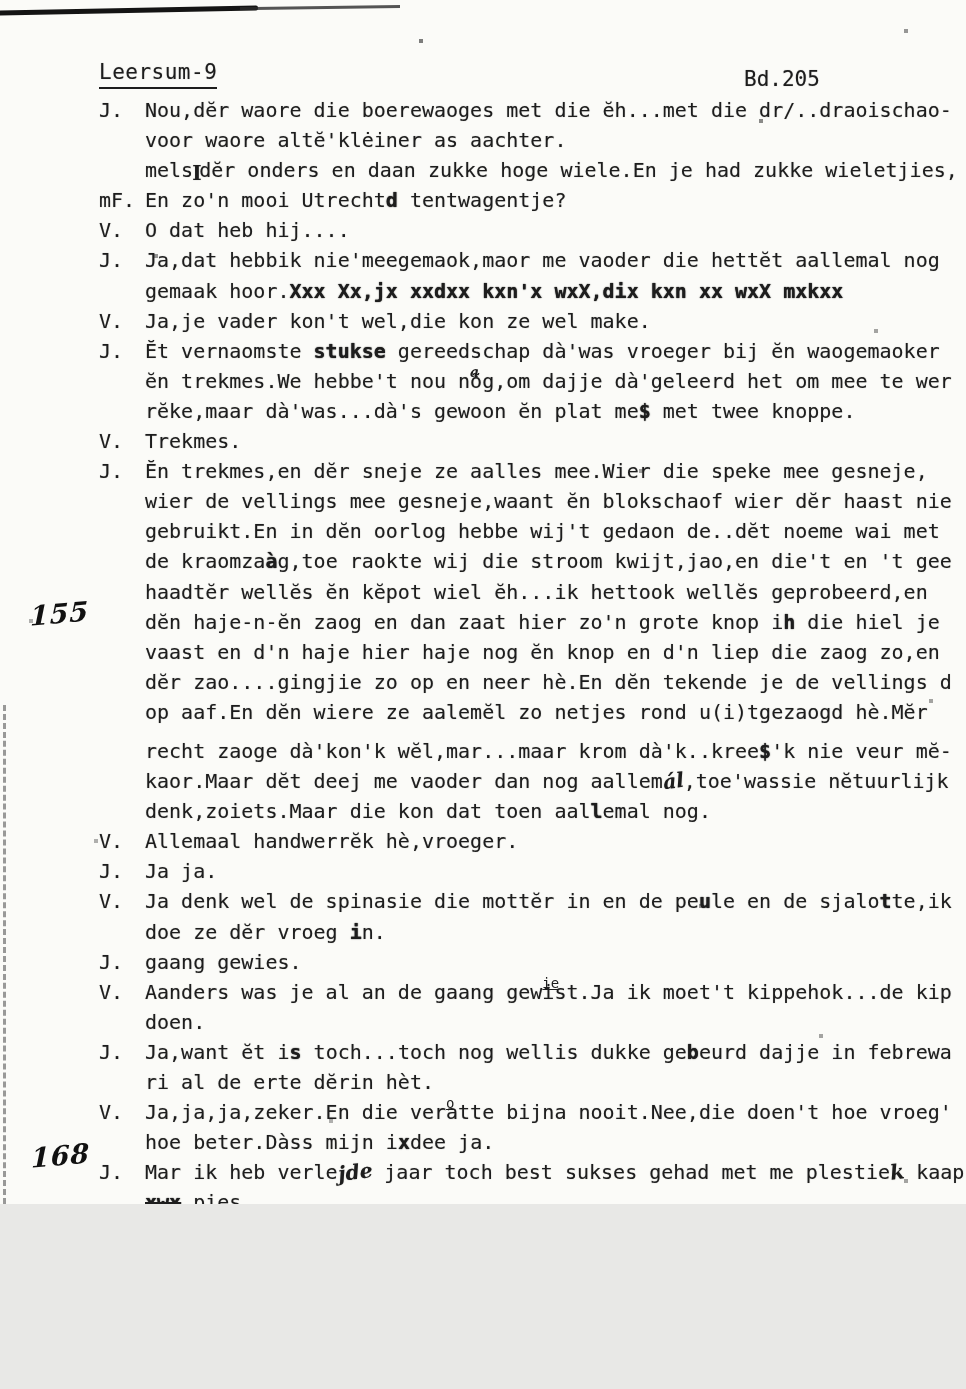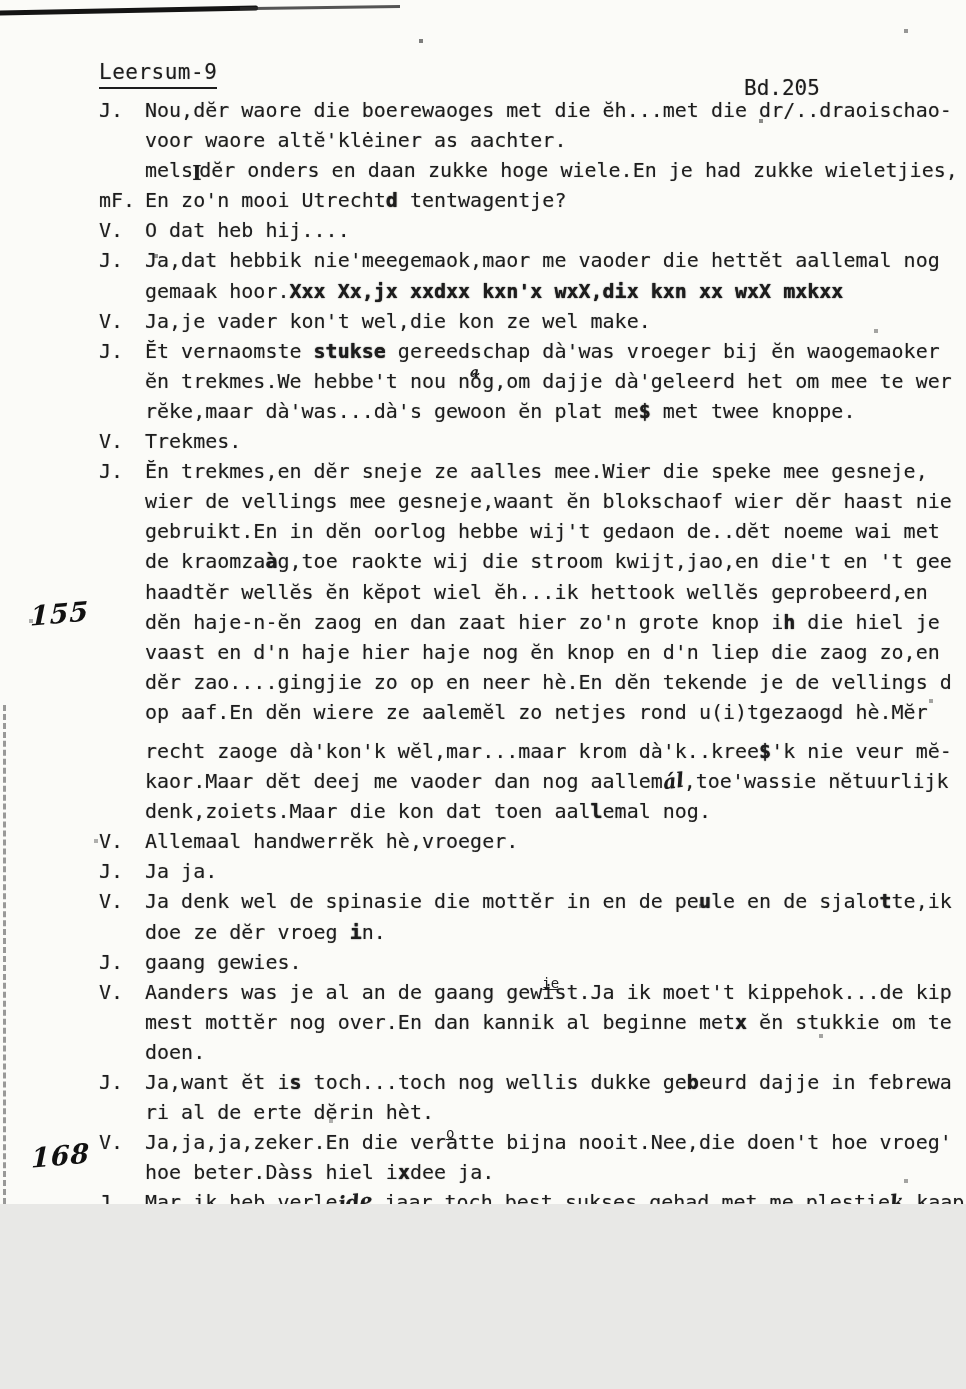--- a/index.html
+++ b/index.html
@@ -28,21 +28,21 @@
       155px 255px 0 1px rgba(0,0,0,.4), 875px 330px 0 1px rgba(0,0,0,.35),
       30px 620px 0 1px rgba(0,0,0,.3), 640px 470px 0 1px rgba(0,0,0,.35),
       95px 840px 0 1px rgba(0,0,0,.3), 930px 700px 0 1px rgba(0,0,0,.35),
       700px 905px 0 1px rgba(0,0,0,.4), 1110px 0 0 0 rgba(0,0,0,0),
       820px 1035px 0 1px rgba(0,0,0,.35), 330px 1120px 0 1px rgba(0,0,0,.3),
       905px 1180px 0 1px rgba(0,0,0,.35), 520px 1330px 0 1px rgba(0,0,0,.4),
       120px 1385px 0 1px rgba(0,0,0,.3), 860px 1290px 0 1px rgba(0,0,0,.3);}
   
   .header{position:absolute; top:60px; left:0; width:100%; font-size:21px;}
   .title{position:absolute; left:99px; top:0; border-bottom:2.5px solid #1d1d1d; padding-bottom:3px; letter-spacing:.5px;}
-  .volume{position:absolute; left:744px; top:16px;}
+  .volume{position:absolute; left:744px; top:7px;}
   
   .dialogue{position:absolute; top:98px; left:99px; right:0; font-size:20px;}
   .entry{display:flex; align-items:flex-start;}
   .spk{flex:none; width:46px; white-space:pre;}
   .lines{flex:1; min-width:0;}
   .line{height:30.1px; white-space:nowrap; overflow:visible;}
   .line.gap{margin-top:9px;}
   .dialogue, .header{text-shadow:0 0 1px rgba(30,30,30,.4);}
   
   .b{font-weight:bold; text-shadow:0 0 1.2px #000;}
@@ -163,36 +163,35 @@
       <div class="entry">
         <span class="spk">J.</span>
         <div class="lines">
           <div class="line"><span>gaang gewies.</span></div>
         </div>
       </div>
       <div class="entry">
         <span class="spk">V.</span>
         <div class="lines">
           <div class="line"><span>Aanders was je al an de gaang gew</span><span class="sup u">ie</span><span>ist.Ja ik moet't kippehok...de kip</span></div>
-          <div class="line"><span>mest mottĕr nog over.En dan kannik al beginne met</span><span class="b">x</span><span> ĕn stukkie om te</span></div>
           <div class="line"><span>doen.</span></div>
         </div>
       </div>
       <div class="entry">
         <span class="spk">J.</span>
         <div class="lines">
           <div class="line"><span>Ja,want ĕt i</span><span class="b">s</span><span> toch...toch nog wellis dukke ge</span><span class="b">b</span><span>eurd dajje in febrewa</span></div>
           <div class="line"><span>ri al de erte dĕrin hèt.</span></div>
         </div>
       </div>
       <div class="entry">
         <span class="spk">V.</span>
         <div class="lines">
           <div class="line"><span>Ja,ja,ja,zeker.En die ver</span><span class="sup u">o</span><span>atte bijna nooit.Nee,die doen't hoe vroeg'</span></div>
-          <div class="line"><span>hoe beter.Dàss hiel i</span><span class="b">x</span><span>dee ja.</span></div>
+          <div class="line"><span>hoe beter.Dàss mijn i</span><span class="b">x</span><span>dee ja.</span></div>
         </div>
       </div>
       <div class="entry">
         <span class="spk">J.</span>
         <div class="lines">
           <div class="line"><span>Mar ik heb verle</span><span class="hw inline">jde</span><span> jaar toch best sukses gehad met me plestie</span><span class="hw inline">k</span><span> kaap</span></div>
           <div class="line"><span class="xout">xwx</span><span> pies.</span></div>
         </div>
       </div>
       <div class="entry">

